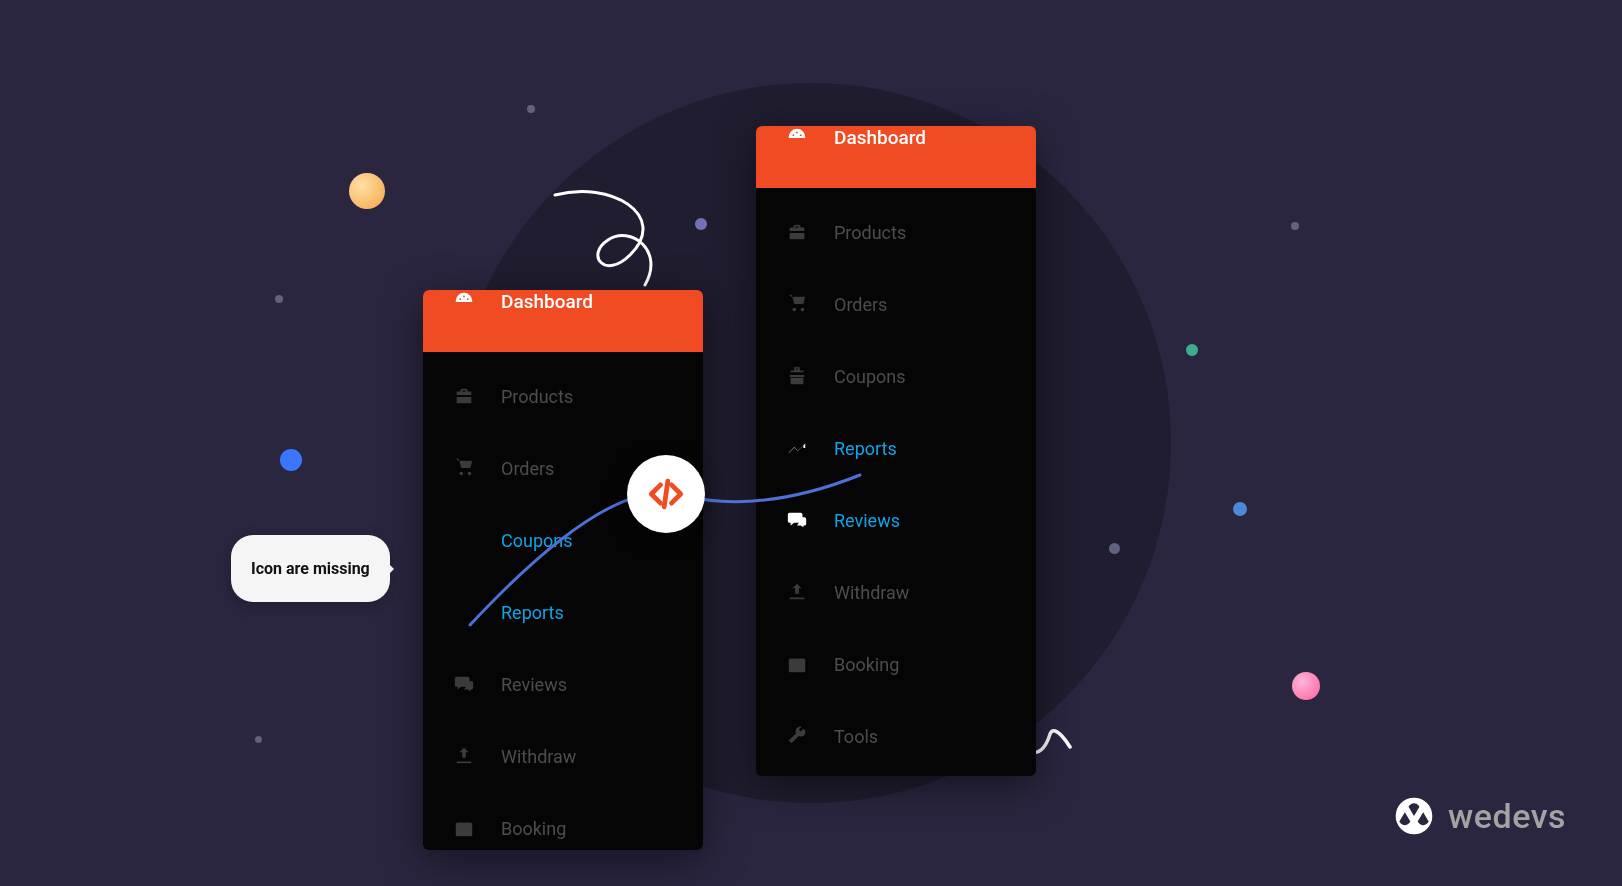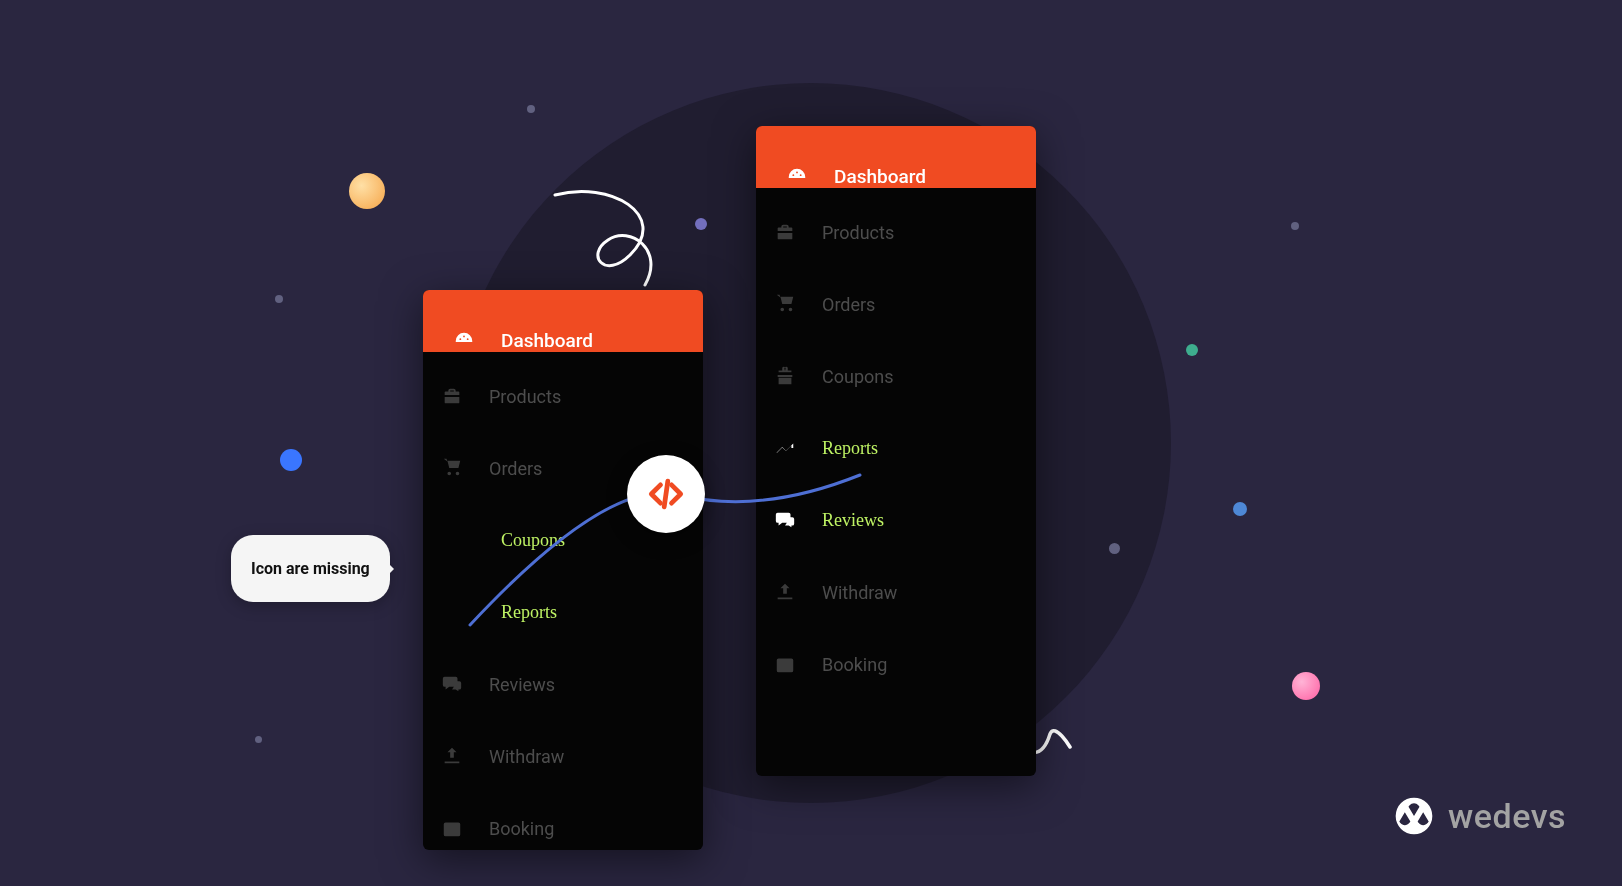--- a/index.html
+++ b/index.html
@@ -42,41 +42,41 @@
     overflow: hidden;
     box-shadow: 0 10px 40px rgba(0,0,0,0.5);
   }
   .panel-left { left: 423px; top: 290px; height: 560px; }
   .panel-right { left: 756px; top: 126px; height: 650px; }
 
   .panel-header {
     background: #f04b22;
     height: 62px;
     display: flex;
-    align-items: flex-end;
+    align-items: flex-start;
     padding-left: 30px;
     gap: 26px;
     color: #fff;
   }
   .panel-header .ic { width: 22px; height: 22px; display:flex; align-items:center; justify-content:center; }
   .panel-header .label { font-size: 19px; font-weight: 500; }
 
   .menu { padding-top: 8px; }
   .item {
     height: 72px;
     display: flex;
     align-items: center;
-    padding-left: 18px;
+    padding-left: 30px;
     gap: 26px;
     color: #4d4d4d;
     font-size: 18px;
     cursor: pointer;
   }
   .item .ic { width: 22px; height: 22px; display:flex; align-items:center; justify-content:center; color:#3b3b3b; }
-  .item.active { color: #bef264; font-family: Liberation Serif, serif; }
+  .item.active { color: #0ea5e9; }
   .item.active .ic { color: #fff; }
   .item.no-icon { padding-left: 78px; gap:0; }
 
   .tooltip {
     position: absolute;
     left: 231px;
     top: 535px;
     background: #f5f5f5;
     color: #111;
     font-weight: 700;
@@ -277,20 +277,28 @@
       <span>Withdraw</span>
     </div>
     <div class="item">
       <span class="ic">
           <svg viewBox="0 0 24 24" fill="currentColor">
             <path d="M5 6h14a2 2 0 0 1 2 2v11a2 2 0 0 1-2 2H5a2 2 0 0 1-2-2V8a2 2 0 0 1 2-2zm2-3v3m10-3v3M3 11h18"></path>
           </svg>
         </span>
       <span>Booking</span>
     </div>
+    <div class="item">
+      <span class="ic">
+          <svg viewBox="0 0 24 24" fill="currentColor">
+            <path d="M21 6a5 5 0 0 1-7 6l-8 8-3-3 8-8a5 5 0 0 1 6-7l-3 3 2 2 3-3z"></path>
+          </svg>
+        </span>
+      <span>Tools</span>
+    </div>
   </div>
 </div>
 
 <div class="code-badge">
   <svg viewBox="0 0 24 24">
     <path d="M9 7l-5 5 5 5" stroke="#f04b22" stroke-width="2.6" fill="none" stroke-linecap="round" stroke-linejoin="round"></path>
     <path d="M15 7l5 5-5 5" stroke="#f04b22" stroke-width="2.6" fill="none" stroke-linecap="round" stroke-linejoin="round"></path>
     <path d="M13 5l-2 14" stroke="#f04b22" stroke-width="2.6" fill="none" stroke-linecap="round"></path>
   </svg>
 </div>

